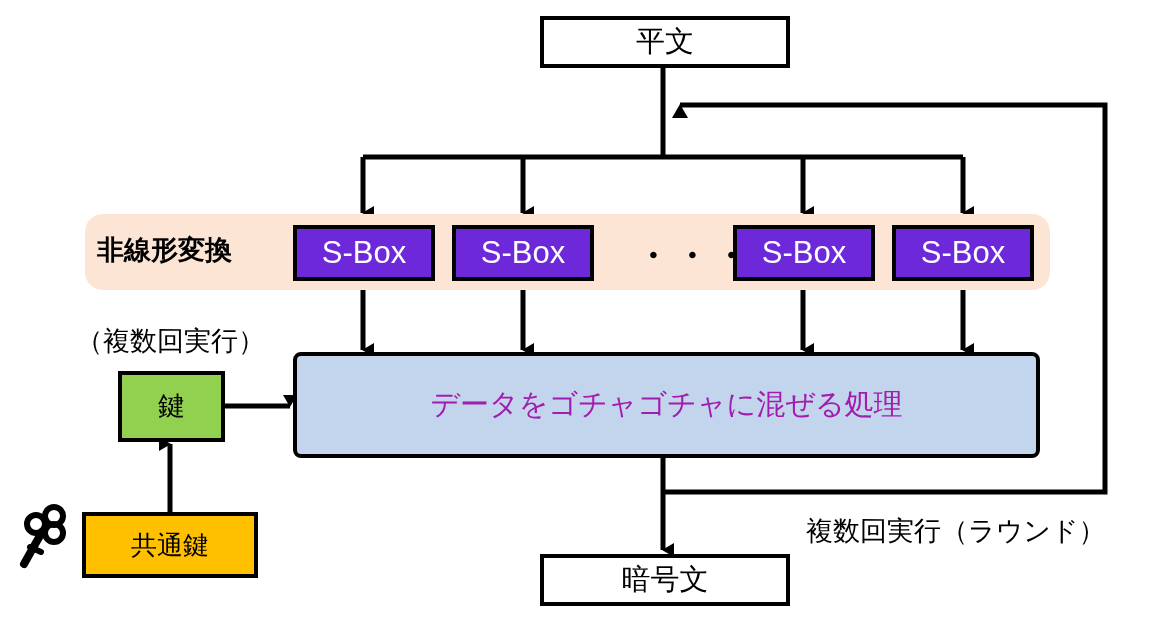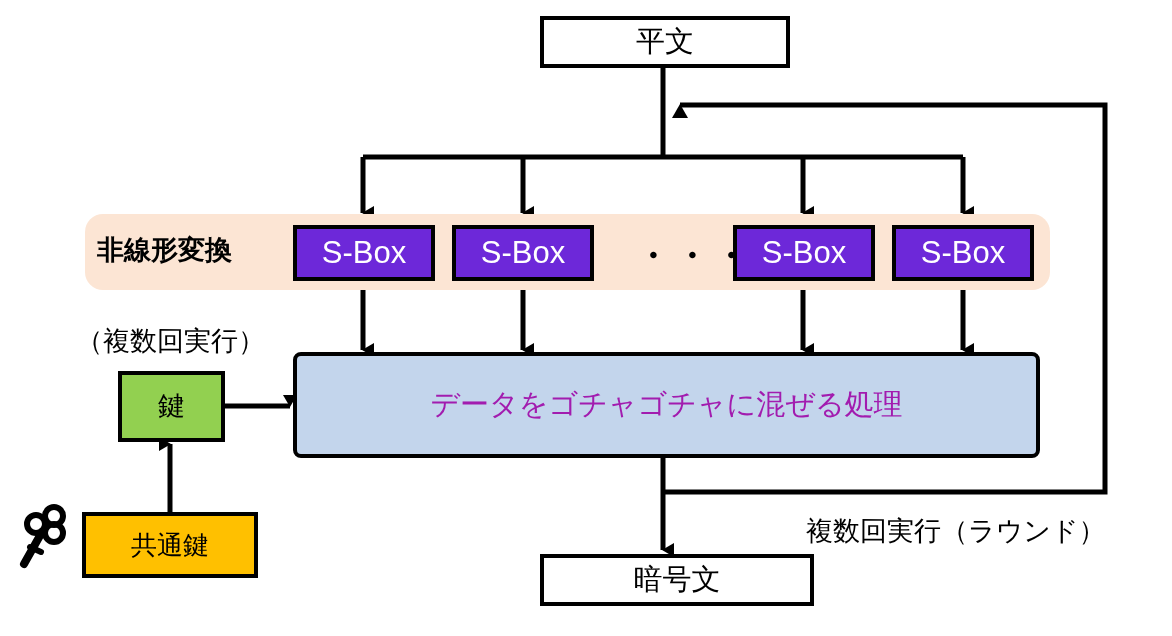--- a/index.html
+++ b/index.html
@@ -142,21 +142,21 @@
 
   <div class="ellipsis-dots" style="left:636px; top:233px;">・・・</div>
 
   <div class="node sbox" style="left:293px; top:225px; width:142px; height:56px;">S-Box</div>
   <div class="node sbox" style="left:452px; top:225px; width:142px; height:56px;">S-Box</div>
   <div class="node sbox" style="left:733px; top:225px; width:142px; height:56px;">S-Box</div>
   <div class="node sbox" style="left:892px; top:225px; width:142px; height:56px;">S-Box</div>
 
   <div class="node io-box" style="left:540px; top:16px; width:250px; height:52px;">平文</div>
 
-  <div class="node io-box" style="left:540px; top:554px; width:274px; height:52px;">暗号文</div>
+  <div class="node io-box" style="left:540px; top:554px; width:250px; height:52px;">暗号文</div>
 
   <div class="node mix-box" style="left:293px; top:352px; width:747px; height:106px;">データをゴチャゴチャに混ぜる処理</div>
 
   <div class="plain-label" style="left:76px; top:327px;">（複数回実行）</div>
 
   <div class="node key-box" style="left:118px; top:371px; width:107px; height:71px;">鍵</div>
 
   <div class="node master-key-box" style="left:82px; top:512px; width:176px; height:66px;">共通鍵</div>
 
   <svg class="key-icon" width="58" height="72" viewBox="0 0 58 72" style="left:14px; top:502px;" xmlns="http://www.w3.org/2000/svg">

